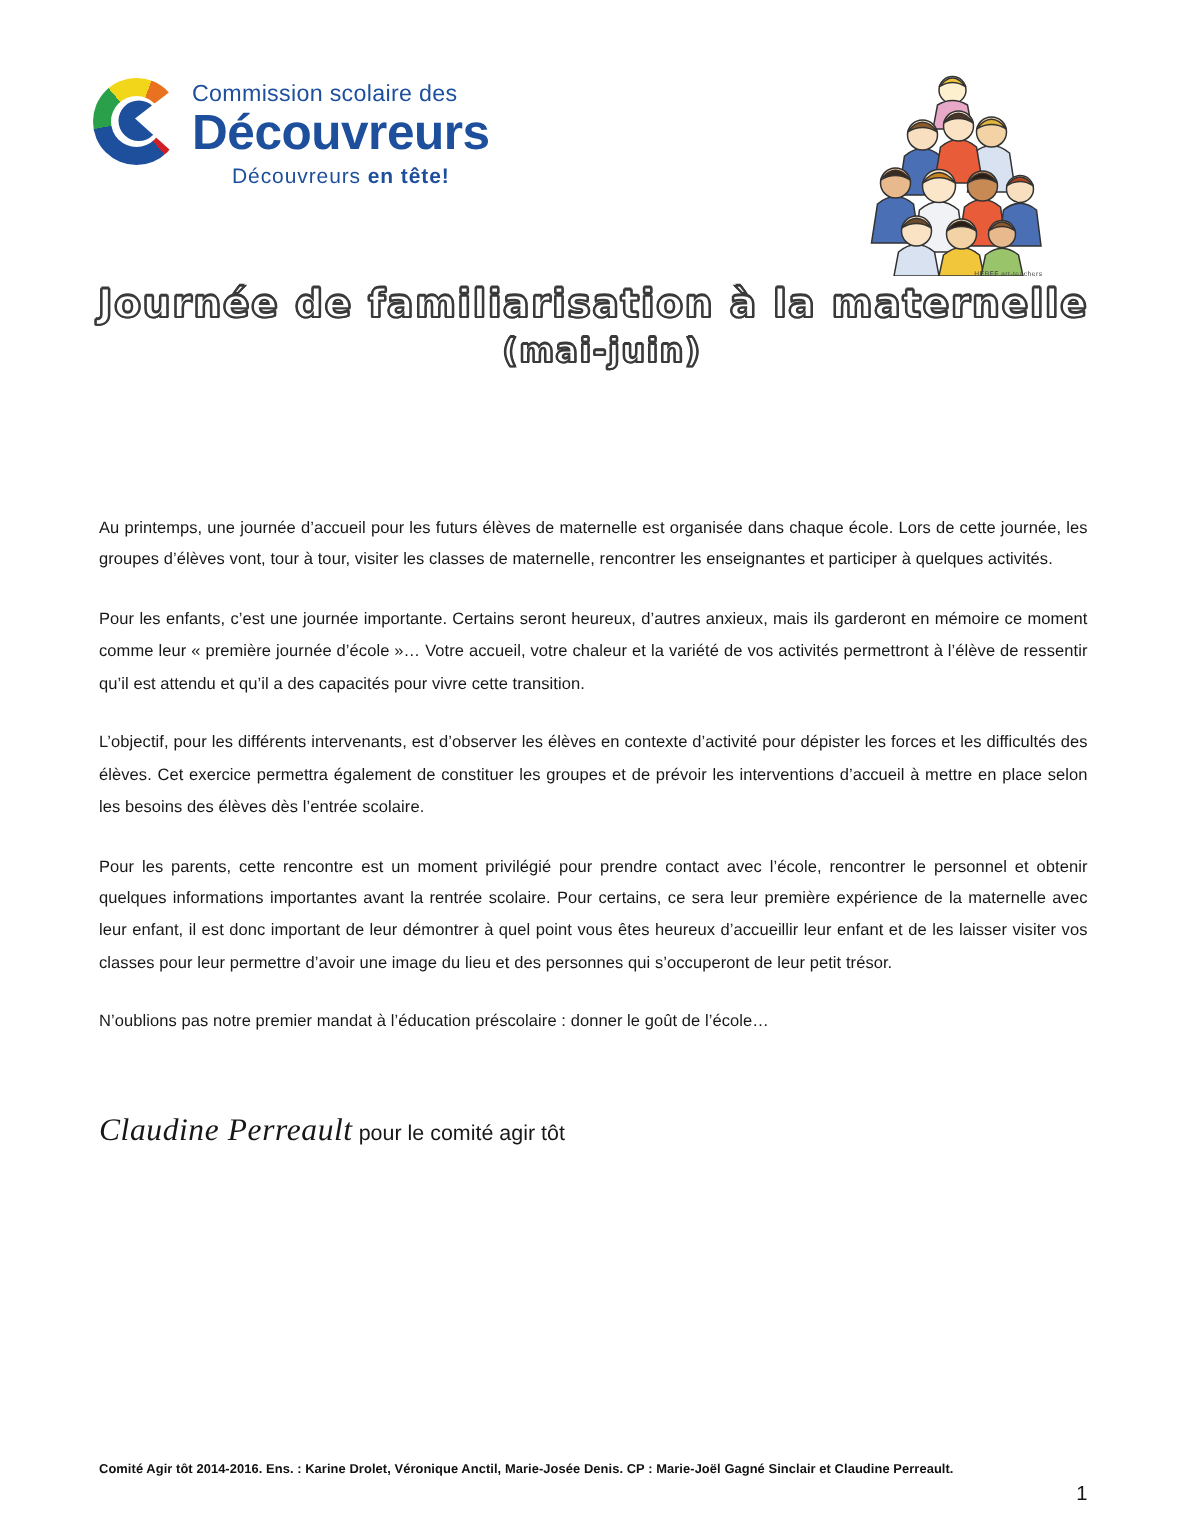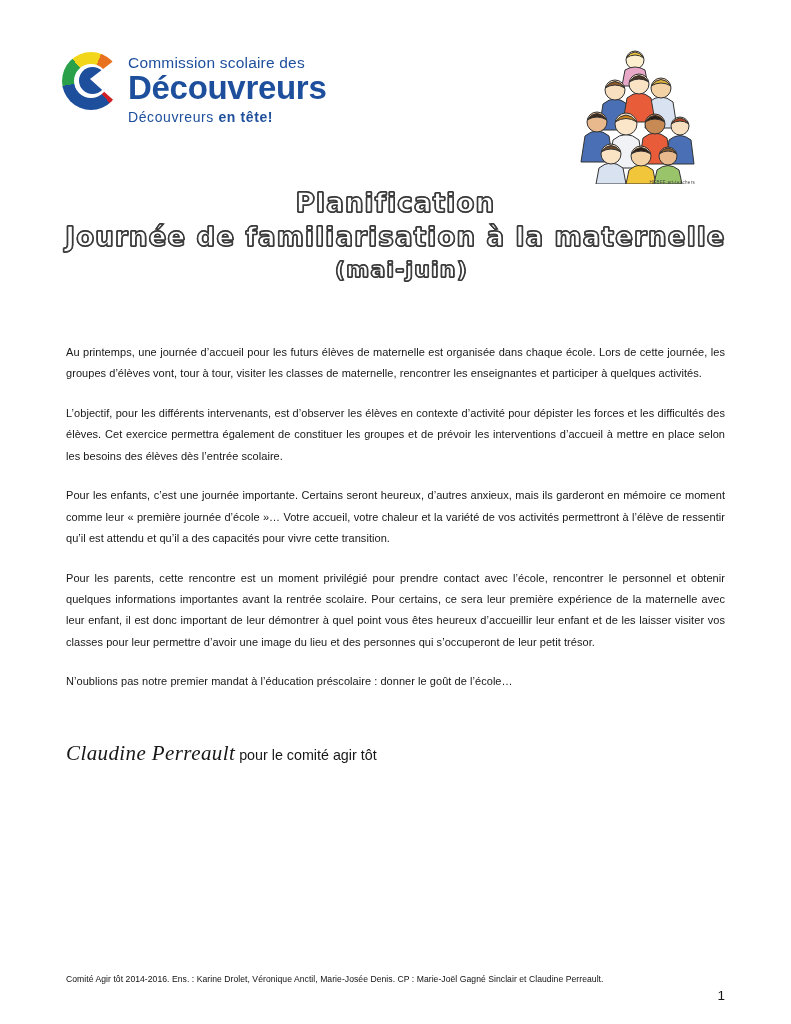--- a/index.html
+++ b/index.html
@@ -89,20 +89,21 @@
     font-weight: bold;
     color: #1d4f9c;
     line-height: 1.0;
     letter-spacing: -.3px;
   }
   .logo-line3 {
     font-size: 14px;
     color: #1d4f9c;
     margin-top: 5px;
     letter-spacing: .6px;
+    text-align: center;
   }
   .logo-line3 b { font-weight: bold; }
 
   
   .clipart {
     position: absolute;
     right: 88px;
     top: 44px;
     width: 130px;
     height: 140px;
@@ -165,21 +166,21 @@
     font-style: italic;
     font-size: 21px;
     letter-spacing: .4px;
   }
   .footnote {
     position: absolute;
     left: 66px;
     right: 66px;
     top: 974px;
     font-size: 8.6px;
-    font-weight: normal;
+    font-weight: bold;
     color: #111;
     letter-spacing: .05px;
   }
   .page-number {
     position: absolute;
     right: 66px;
     top: 988px;
     font-size: 13.5px;
     color: #171717;
   }
@@ -263,29 +264,28 @@
           <path d="M84 126 q11 -9 22 0 l3 14 h-28z" fill="#9ac46a" stroke="#333" stroke-width="1"></path>
           <ellipse cx="95" cy="112" rx="9" ry="9" fill="#e8b98c" stroke="#333" stroke-width="1"></ellipse>
           <path d="M86 110 q9 -12 18 0 q-9 -6 -18 0z" fill="#8a5a2b" stroke="#333" stroke-width="1"></path>
         </g>
       </svg>
     </div>
     <div class="clipart-credit">HEBFF art-teachers</div>
   </div>
 
   <div class="title-block">
-    <div class="title-line title-1">Planification</div>
     <div class="title-line title-2">Journée de familiarisation à la maternelle</div>
     <div class="title-line title-3">(mai-juin)</div>
   </div>
 
   <div class="body-text">
     <p>Au printemps, une journée d’accueil pour les futurs élèves de maternelle est organisée dans chaque école.  Lors de cette journée, les groupes d’élèves vont, tour à tour, visiter les classes de maternelle, rencontrer les enseignantes et participer à quelques activités.</p>
+    <p>Pour les enfants, c’est une journée importante.  Certains seront heureux, d’autres anxieux, mais ils garderont en mémoire ce moment comme leur « première journée d’école »…   Votre accueil, votre chaleur et la variété de vos activités permettront à l’élève de ressentir qu’il est attendu et qu’il a des capacités pour vivre cette transition.</p>
     <p>L’objectif, pour les différents intervenants, est d’observer les élèves en contexte d’activité pour dépister les forces et les difficultés des élèves.   Cet exercice permettra également de constituer les groupes et de prévoir les interventions d’accueil à mettre en place selon les besoins des élèves dès l’entrée scolaire.</p>
-    <p>Pour les enfants, c’est une journée importante.  Certains seront heureux, d’autres anxieux, mais ils garderont en mémoire ce moment comme leur « première journée d’école »…   Votre accueil, votre chaleur et la variété de vos activités permettront à l’élève de ressentir qu’il est attendu et qu’il a des capacités pour vivre cette transition.</p>
     <p>Pour les parents, cette rencontre est un moment privilégié pour prendre contact avec l’école, rencontrer le personnel et obtenir quelques informations importantes avant la rentrée scolaire.  Pour certains, ce sera leur première expérience de la maternelle avec leur enfant, il est donc important de leur démontrer à quel point vous êtes heureux d’accueillir leur enfant et de les laisser visiter vos classes pour leur permettre d’avoir une image du lieu et des personnes qui s’occuperont de leur petit trésor.</p>
     <p>N’oublions pas notre premier mandat à l’éducation préscolaire : donner le goût de l’école…</p>
 
     <div class="signature">
       <span class="name">Claudine Perreault</span><span> pour le comité agir tôt</span>
     </div>
   </div>
 
   <div class="footnote">Comité Agir tôt 2014-2016.  Ens. : Karine Drolet, Véronique Anctil, Marie-Josée Denis. CP : Marie-Joël Gagné Sinclair et Claudine Perreault.</div>
   <div class="page-number">1</div>

